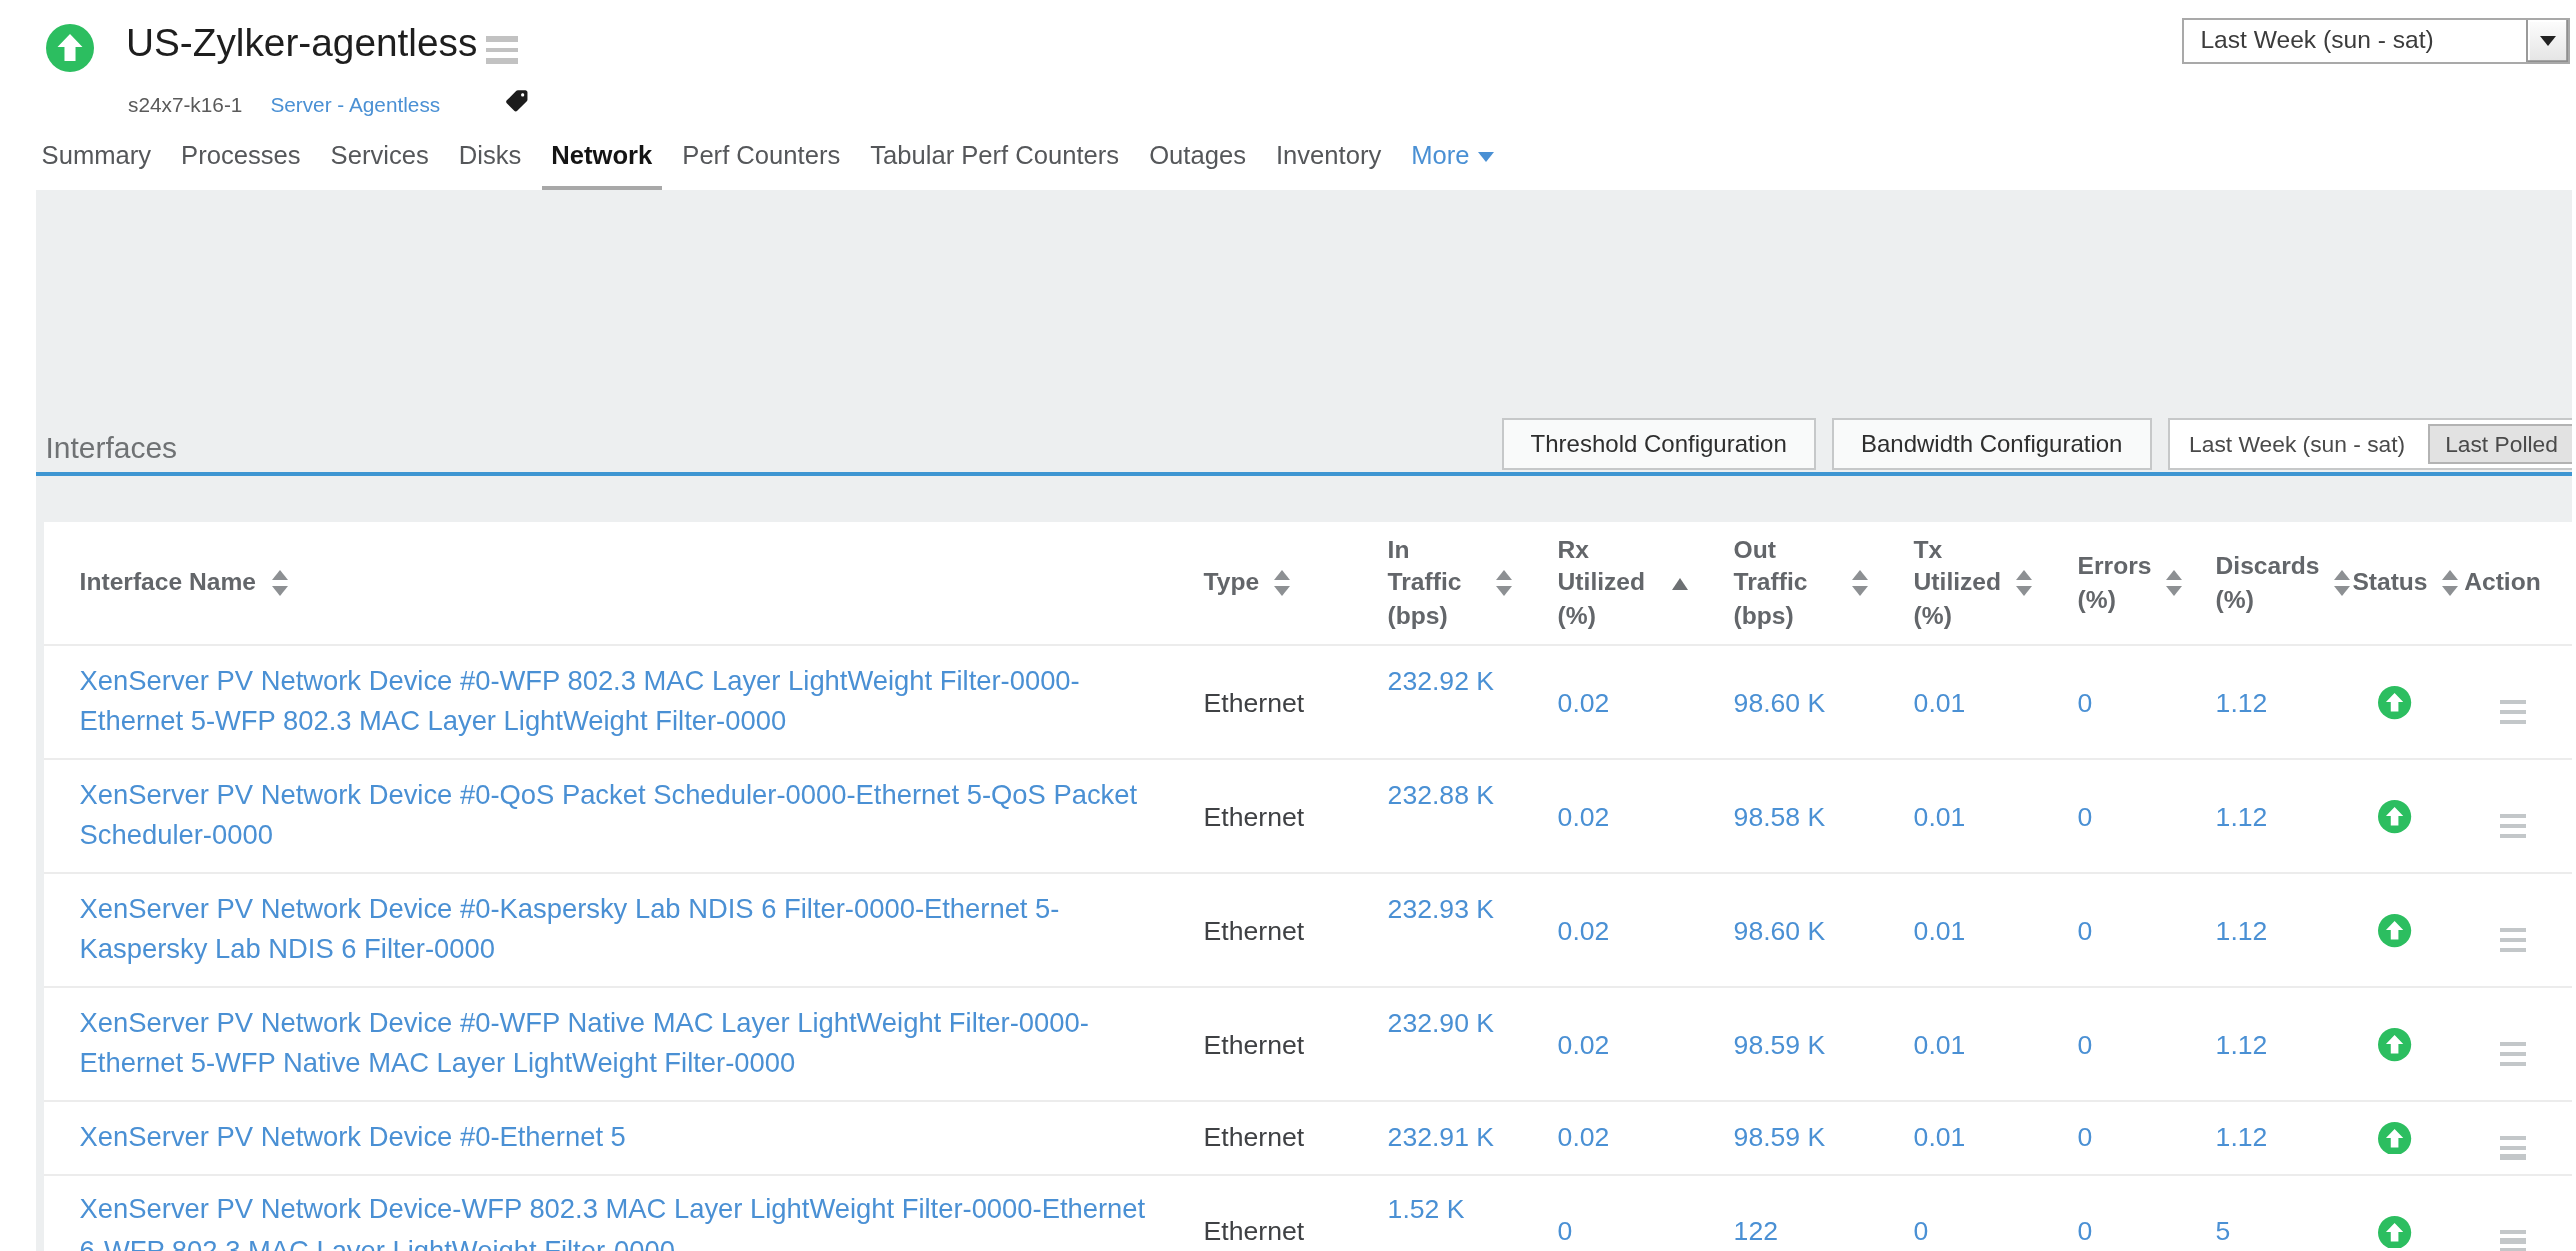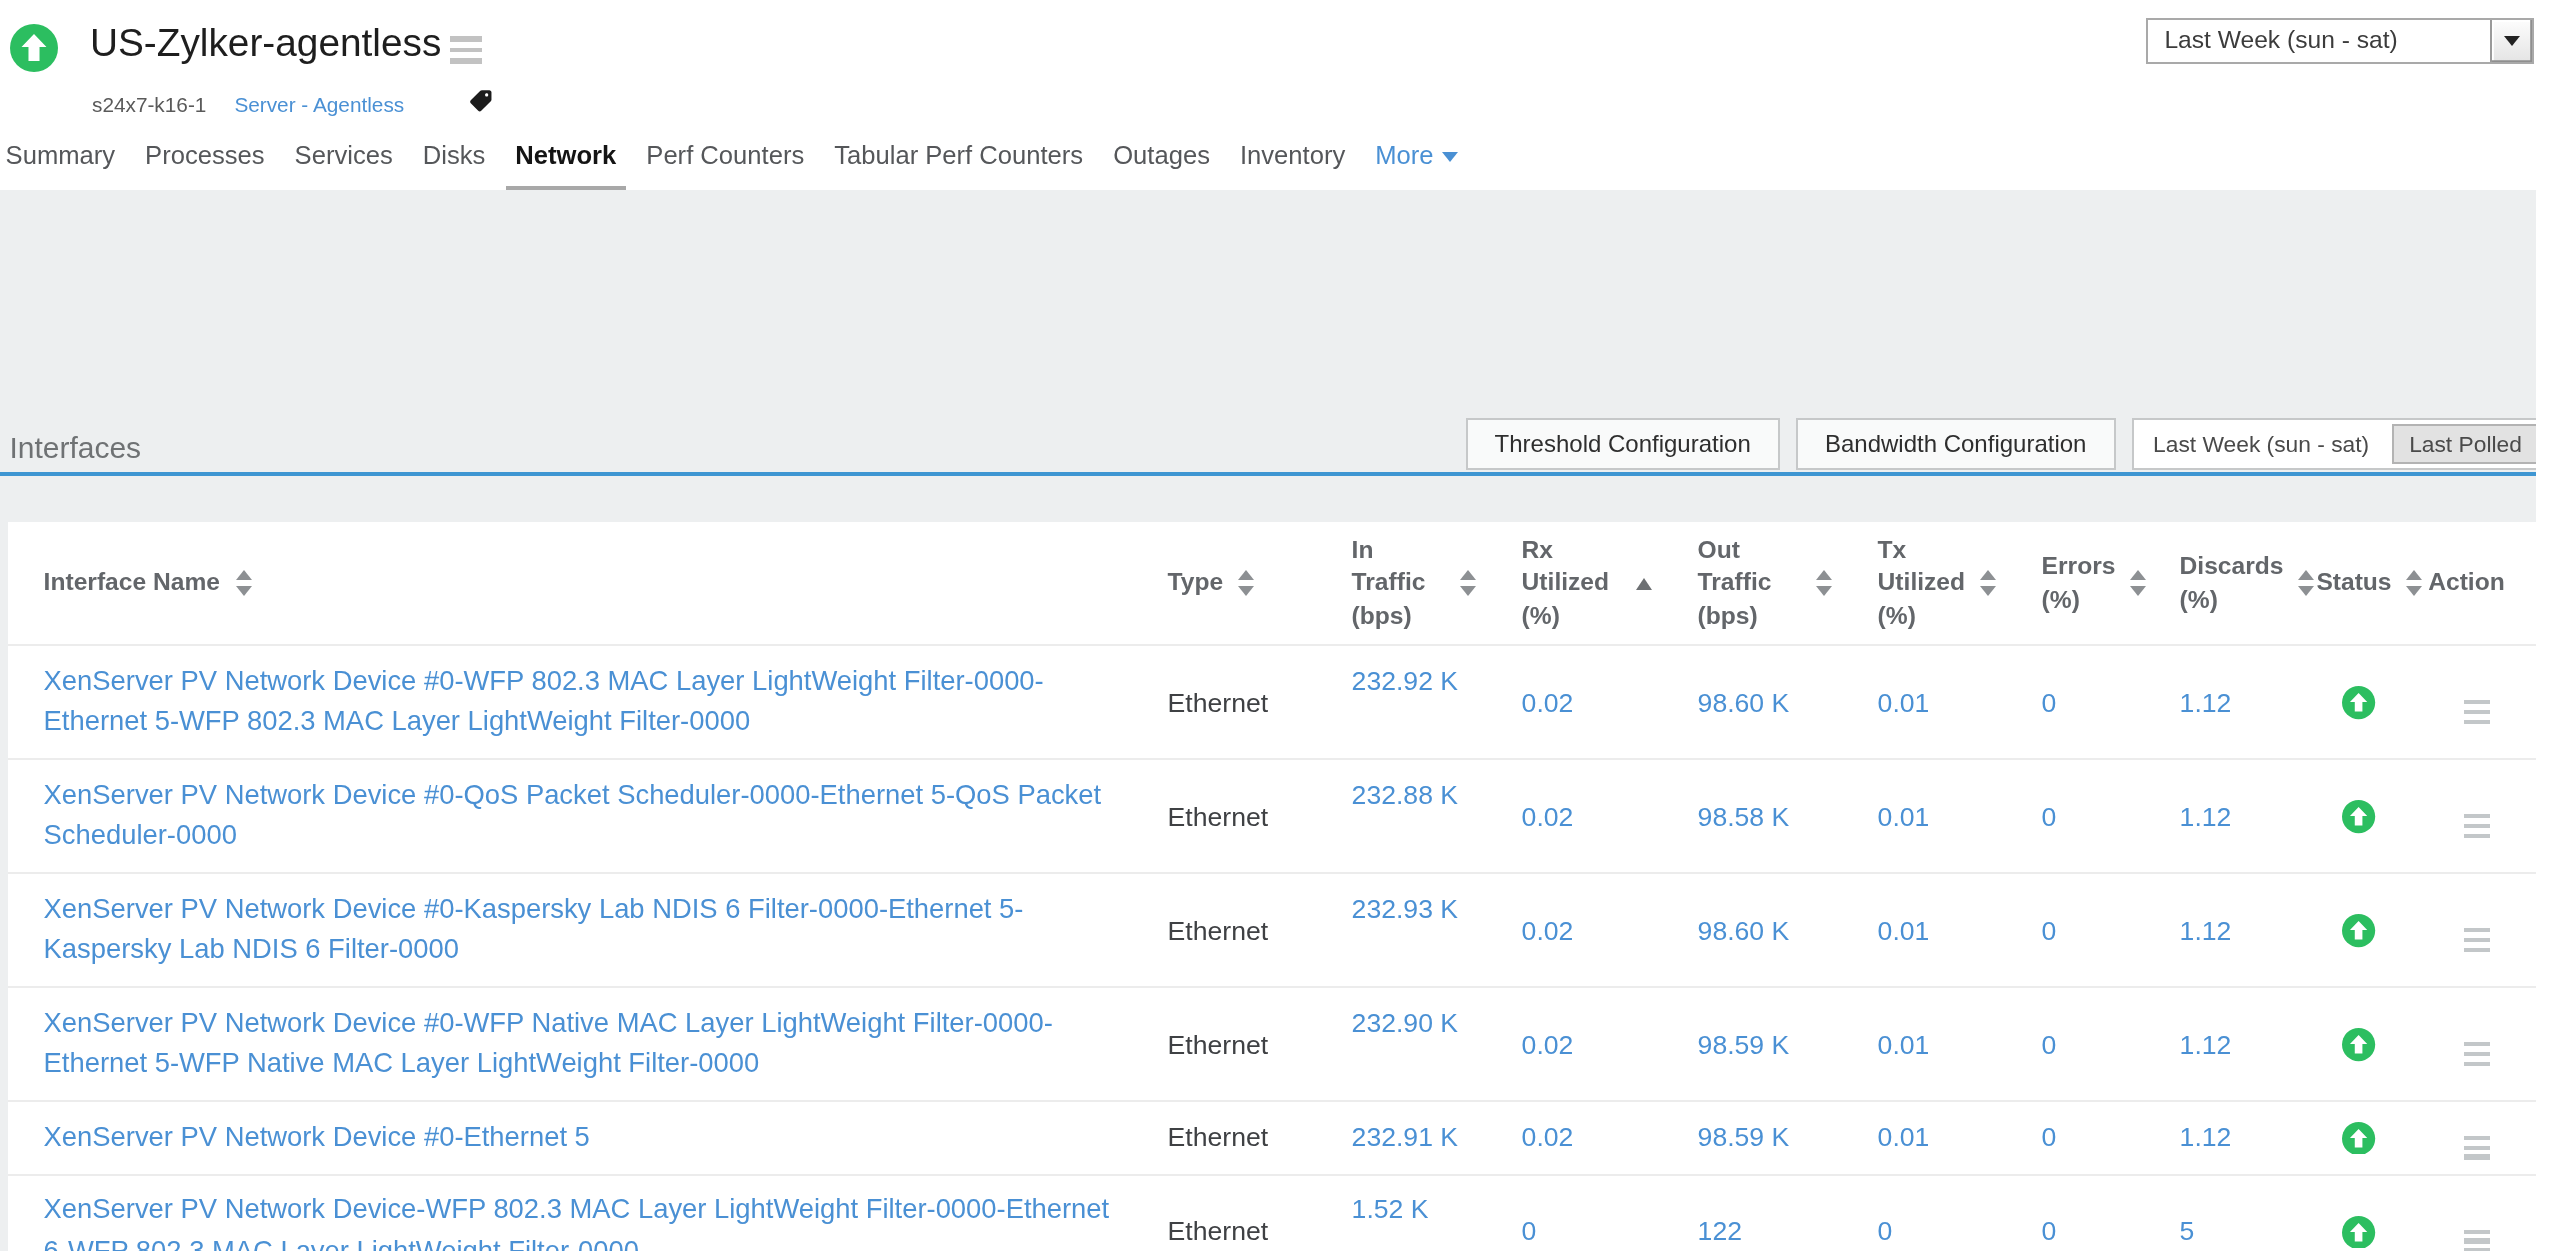--- a/index.html
+++ b/index.html
@@ -1,18 +1,18 @@
 <!DOCTYPE html>
 <html style="font-size:15px"><head>
 <meta charset="utf-8">
 <style>
   * { margin:0; padding:0; box-sizing:border-box; }
   html,body { background:#fff; }
   body { font-family:"Liberation Sans", sans-serif; }
-  .viewport { position:relative; width:2536px; height:1252px; overflow:hidden; }
+  .viewport { position:relative; width:2536px; height:1252px; overflow:hidden;margin-left:36px; }
   .scale { position:absolute; top:0; left:0; width:1288px; height:626px;
            transform:scale(2); transform-origin:0 0; }
 
   
   .topbar { position:absolute; top:0; left:0; width:1280px; height:95px; background:#fff; }
   .status-badge { position:absolute; left:4.7px; top:12.3px; width:24px; height:24px; }
   .page-title { position:absolute; left:45px; top:10.4px; font-size:19.4px; color:#1e1e1e; font-weight:500; }
   .title-menu { position:absolute; left:225px; top:18px; display:flex; flex-direction:column; gap:2.8px; cursor:pointer; }
   .title-menu i { display:block; width:16px; height:2.8px; background:#c2c2c2; }
   .subline { position:absolute; left:46px; top:46px; display:flex; align-items:center; font-size:10.4px; }

